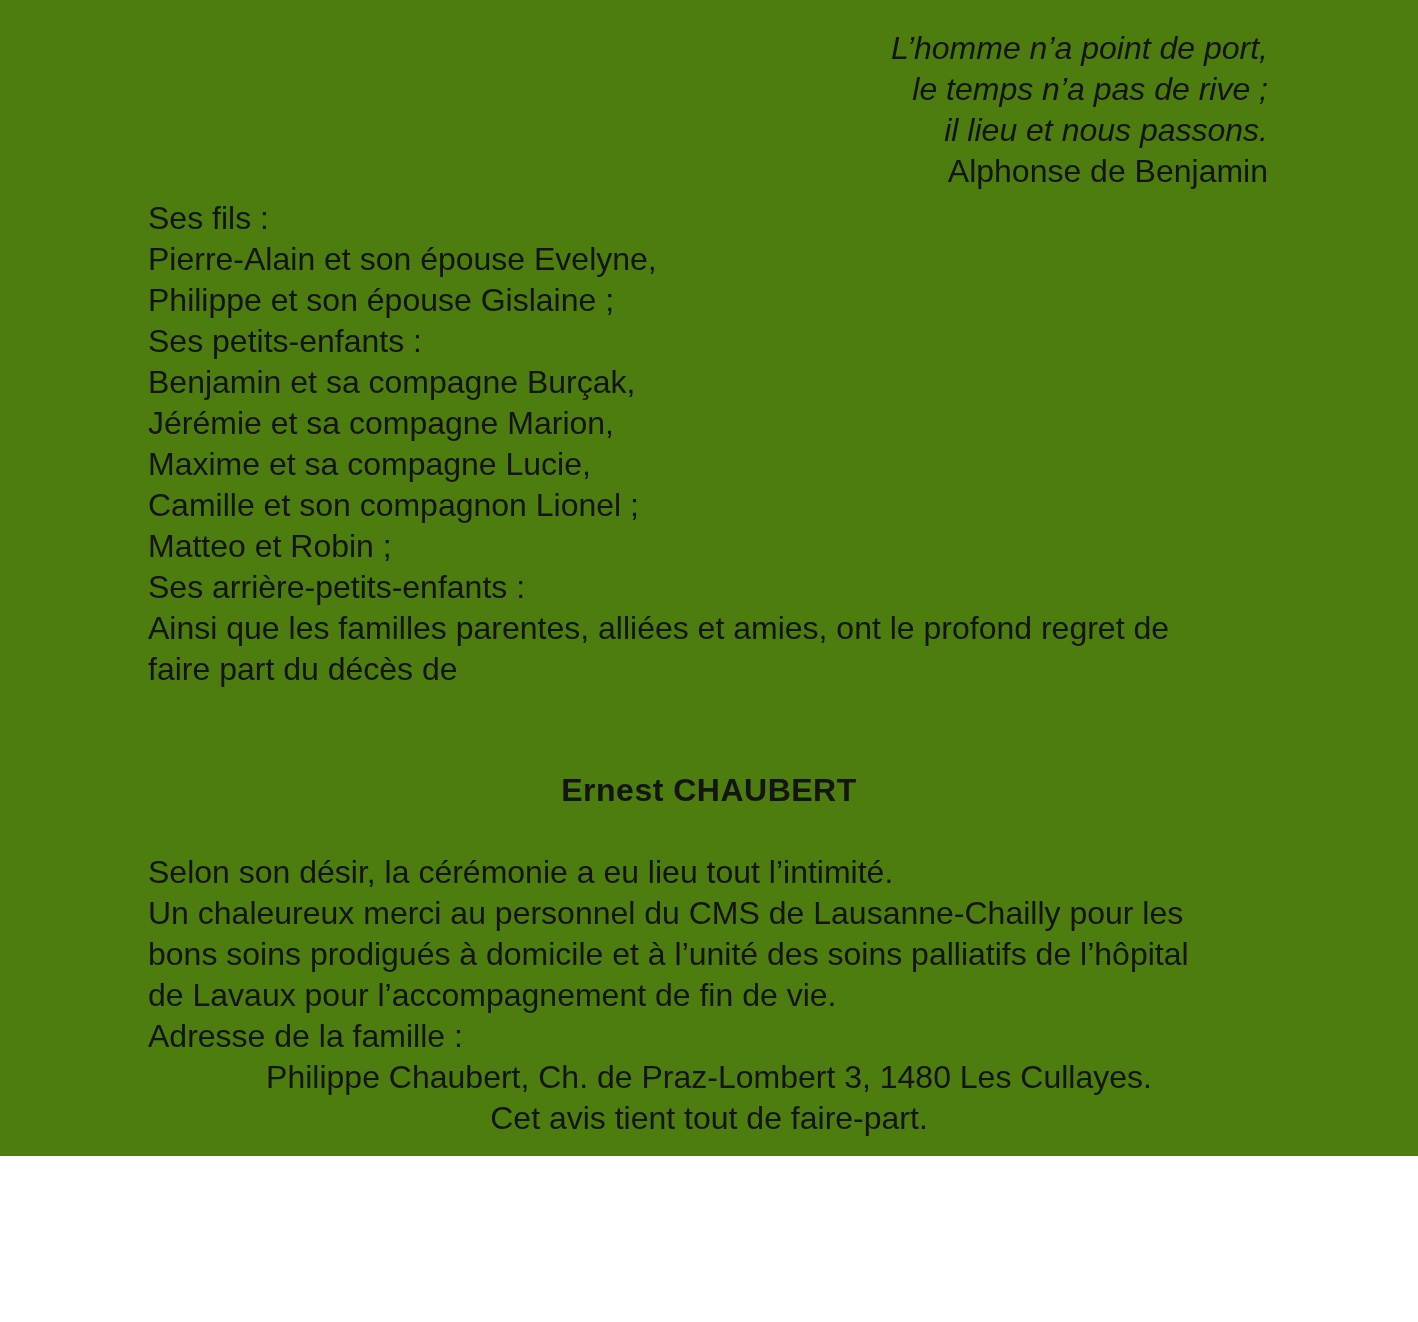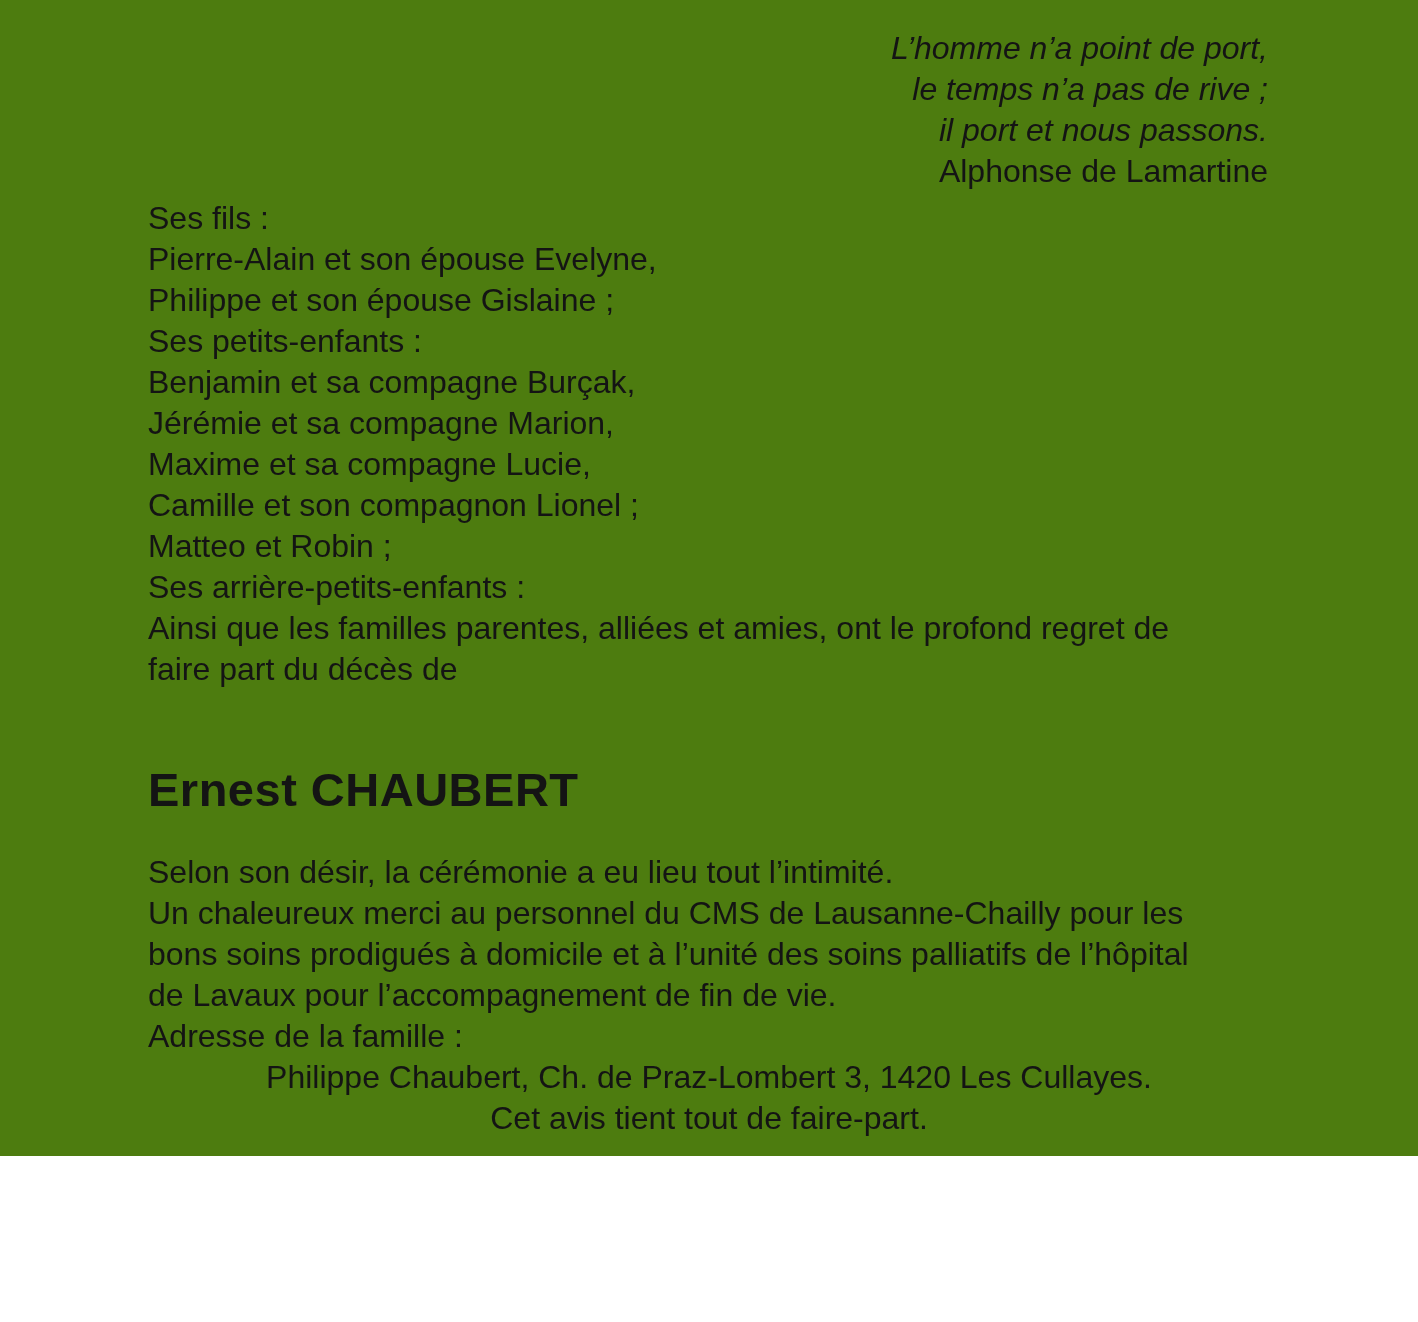--- a/index.html
+++ b/index.html
@@ -36,22 +36,22 @@
   }
   .body-text {
     font-size: 32px;
     line-height: 41px;
   }
   .family-block {
     margin-top: 6px;
   }
   .deceased-name {
     margin: 75px 0 0 0;
-    text-align: left;
-    font-size: 47px;
+    text-align: center;
+    font-size: 32px;
     line-height: 50px;
     font-weight: bold;
     letter-spacing: 0.5px;
   }
   .death-notice {
     margin-top: 54px;
   }
   .death-notice sup {
     font-size: 0.62em;
     line-height: 0;
@@ -65,22 +65,22 @@
   }
 </style>
 </head>
 <body>
 
 <div class="page">
 
   <div class="quote-block body-text">
     <div class="quote-line">L’homme n’a point de port,</div>
     <div class="quote-line">le temps n’a pas de rive ;</div>
-    <div class="quote-line">il port et nous passons.</div>
-    <div class="quote-attribution">Alphonse de Lamartine</div>
+    <div class="quote-line">il lieu et nous passons.</div>
+    <div class="quote-attribution">Alphonse de Benjamin</div>
   </div>
 
   <div class="content">
 
     <div class="family-block body-text">
       <div>Ses fils :</div>
       <div>Pierre-Alain et son épouse Evelyne,</div>
       <div>Philippe et son épouse Gislaine ;</div>
       <div>Ses petits-enfants :</div>
       <div>Benjamin et sa compagne Burçak,</div>
@@ -95,19 +95,19 @@
 
     <h1 class="deceased-name">Ernest CHAUBERT</h1>
 
 
     <div class="closing-block body-text">
       <div>Selon son désir, la cérémonie a eu lieu tout l’intimité.</div>
       <div>Un chaleureux merci au personnel du CMS de Lausanne-Chailly pour les</div>
       <div>bons soins prodigués à domicile et à l’unité des soins palliatifs de l’hôpital</div>
       <div>de Lavaux pour l’accompagnement de fin de vie.</div>
       <div>Adresse de la famille :</div>
-      <div class="centered-line">Philippe Chaubert, Ch. de Praz-Lombert 3, 1420 Les Cullayes.</div>
+      <div class="centered-line">Philippe Chaubert, Ch. de Praz-Lombert 3, 1480 Les Cullayes.</div>
       <div class="centered-line">Cet avis tient tout de faire-part.</div>
     </div>
 
   </div>
 
 </div>
 
 </body></html>

